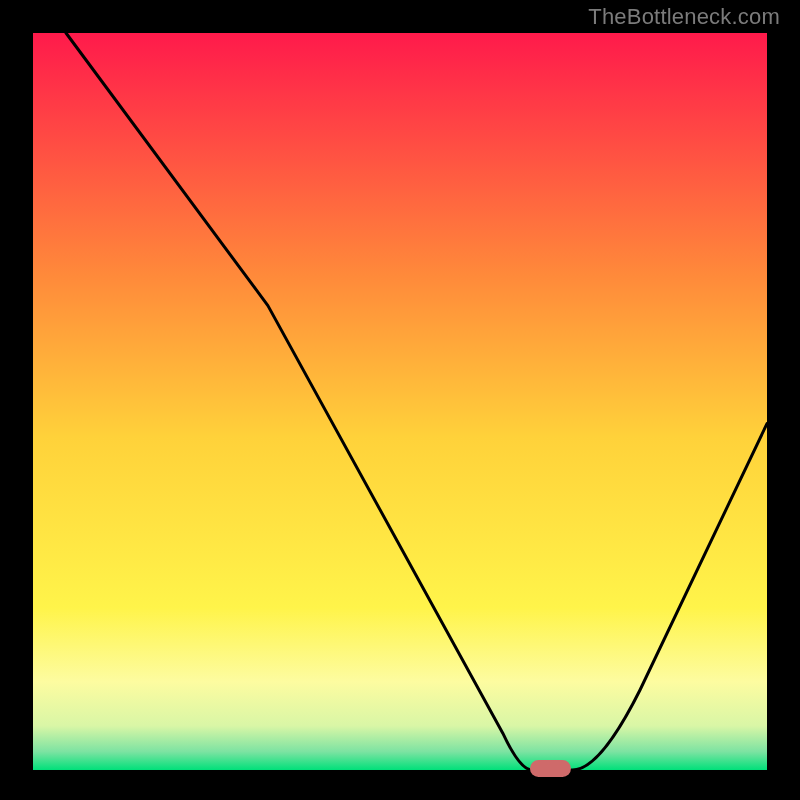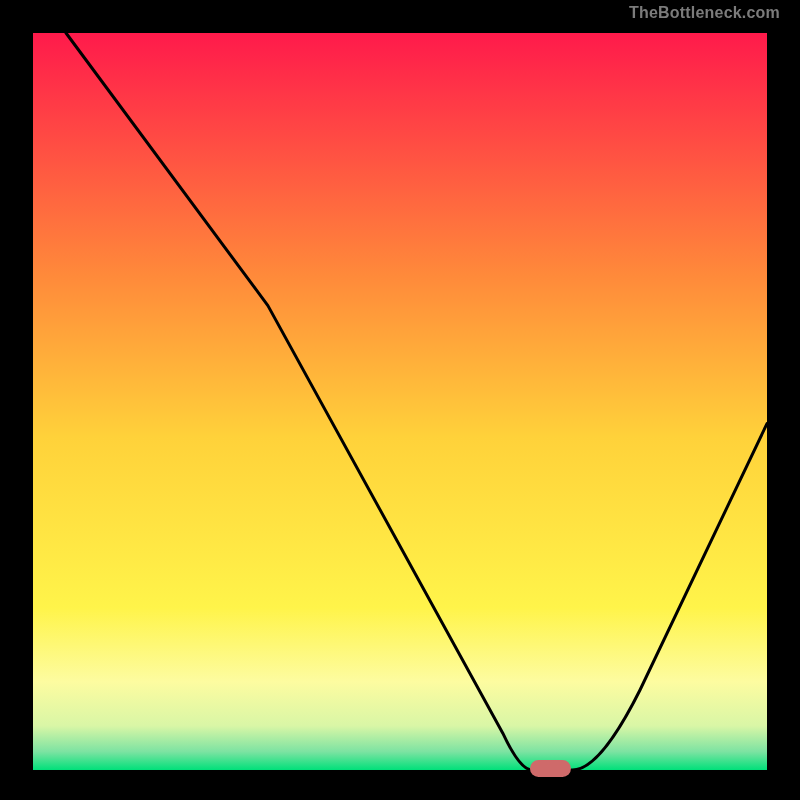--- a/index.html
+++ b/index.html
@@ -21,22 +21,22 @@
     left: 0;
     width: 800px;
     height: 800px;
     display: block;
   }
   .watermark {
     position: absolute;
     top: 4px;
     right: 20px;
     font-family: Arial, Helvetica, sans-serif;
-    font-size: 16px;
-    font-weight: 700;
+    font-size: 22px;
+    font-weight: 400;
     color: #7b7b7b;
     letter-spacing: 0.2px;
   }
 </style>
 </head>
 <body>
 
 <div class="canvas-wrap">
 
   <svg class="chart" viewBox="0 0 800 800">

